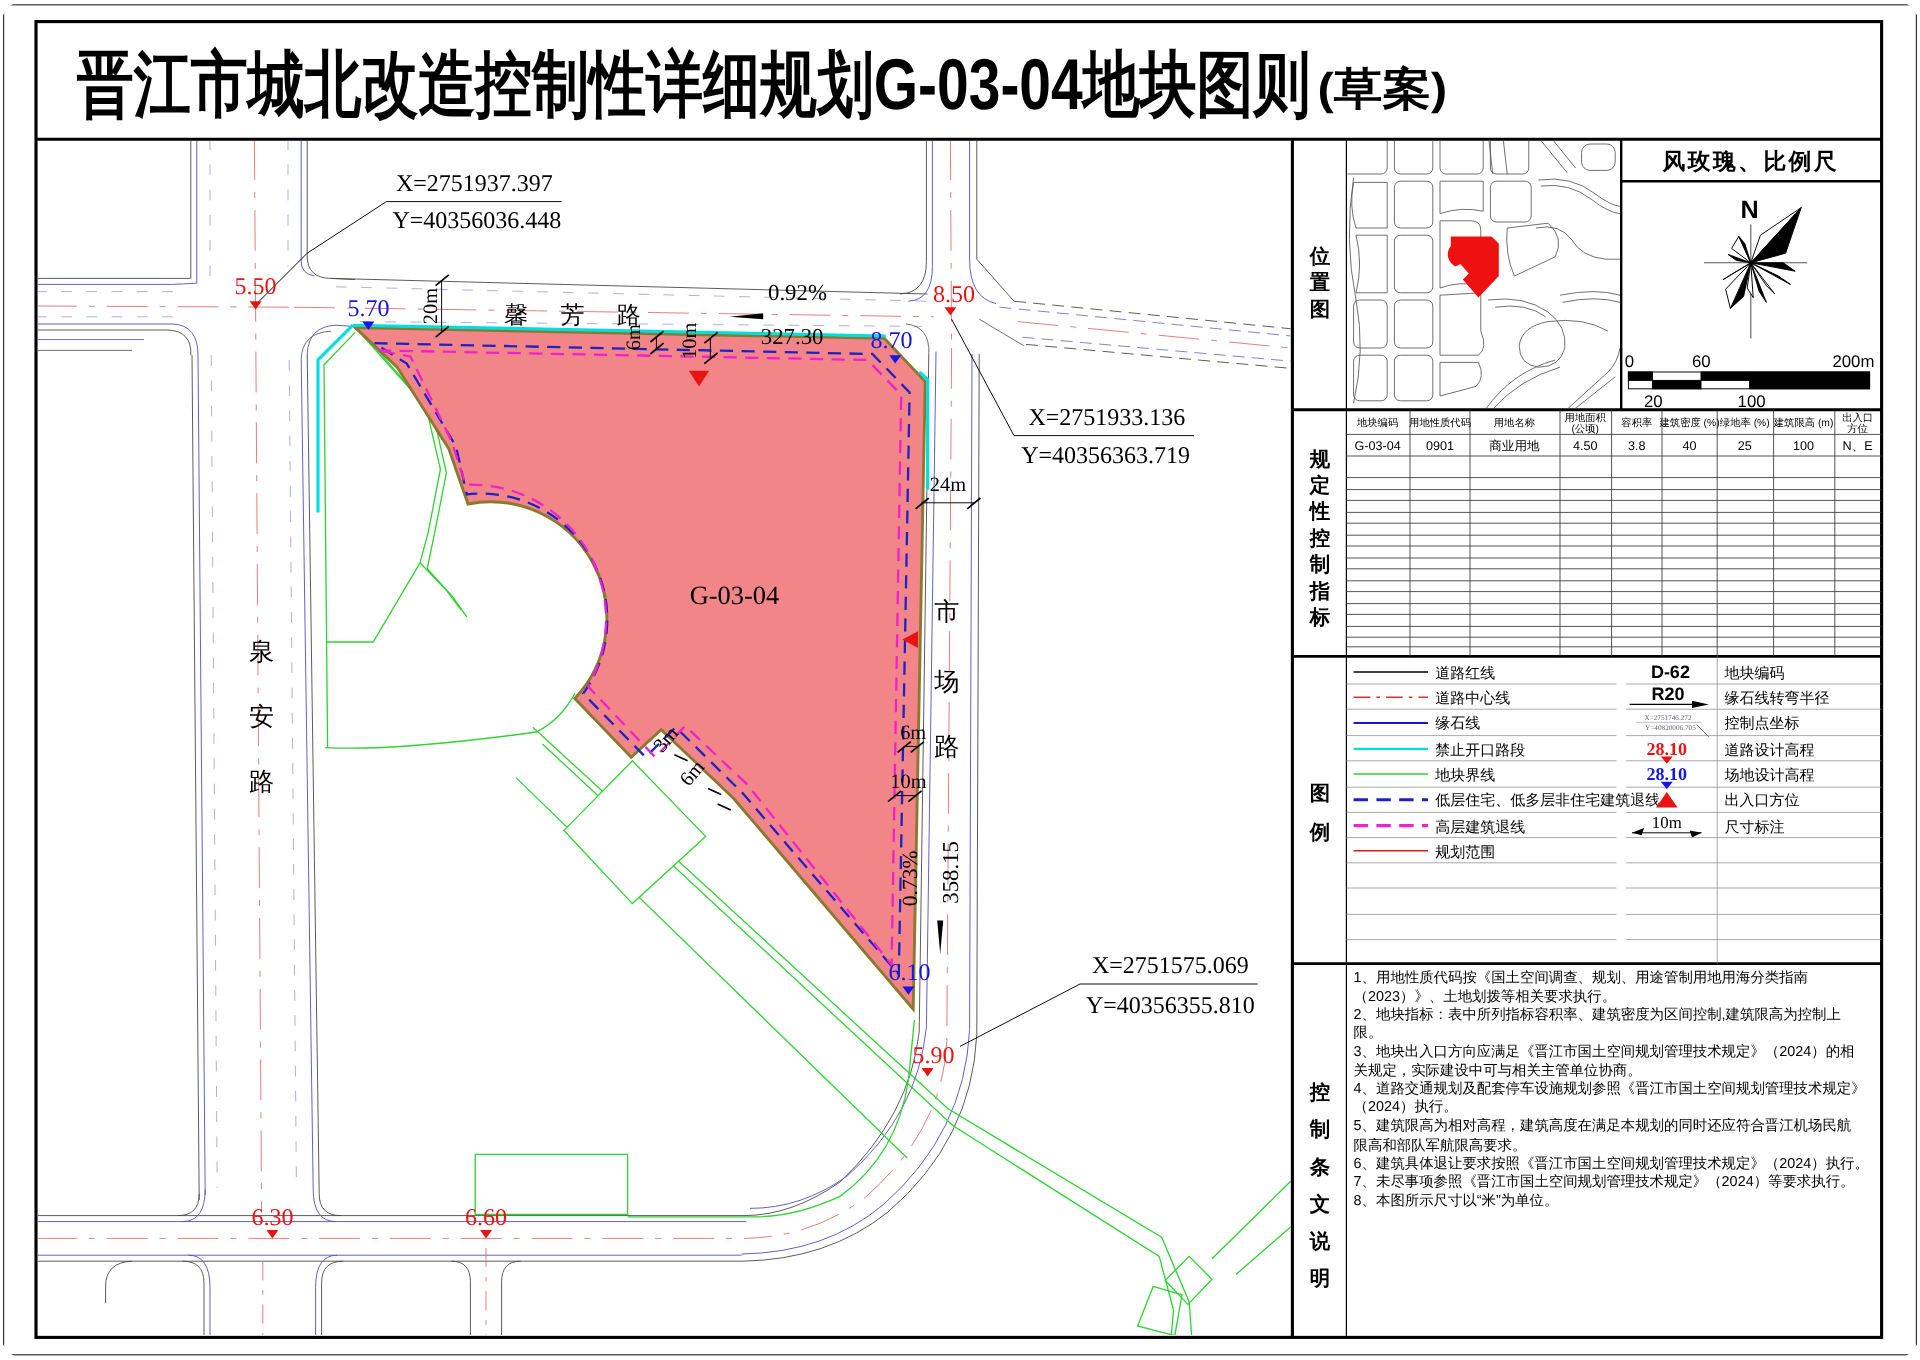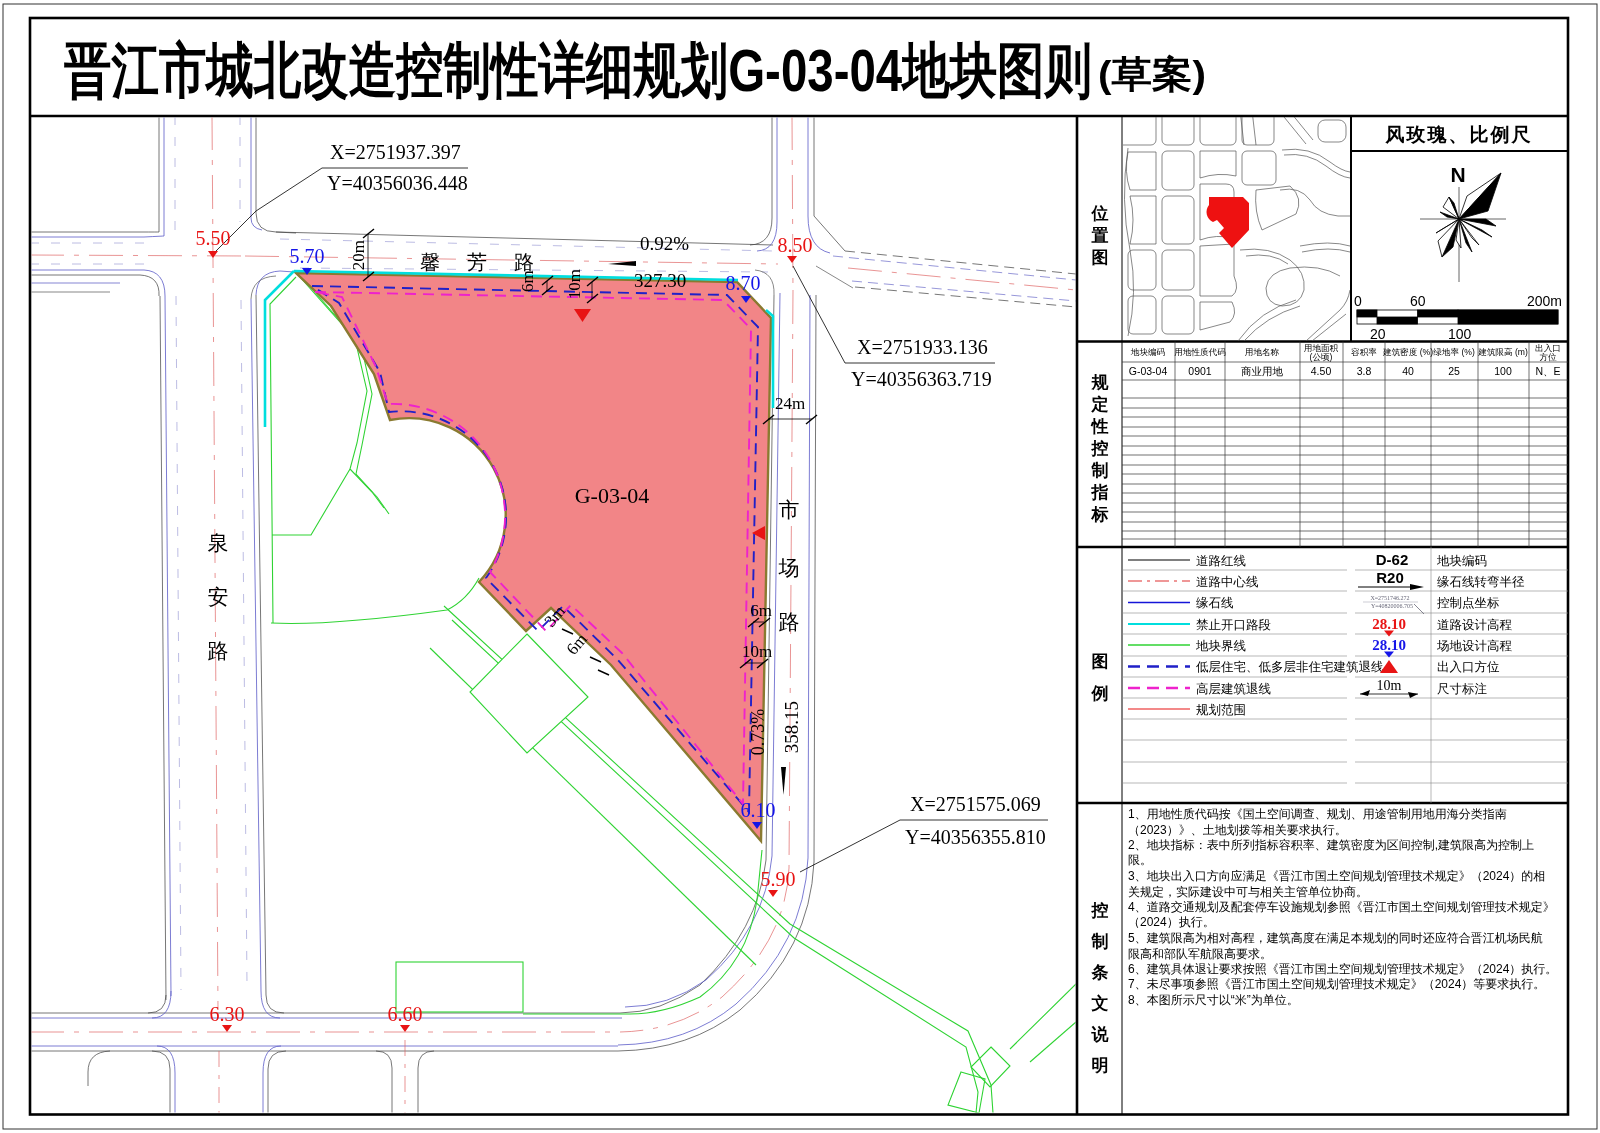--- a/index.html
+++ b/index.html
@@ -1,16 +1,16 @@
 <!DOCTYPE html>
 <html><head>
 <meta charset="utf-8">
 <style>
   html,body{margin:0;padding:0;background:#fff;}
-  .page{position:relative;width:1600px;height:1133px;background:#fff;font-family:"Liberation Sans",sans-serif;overflow:hidden;}
+  .page{position:relative;width:1600px;height:1133px;background:#fff;font-family:"Liberation Sans",sans-serif;overflow:hidden;border-radius:23px;}
   svg text{font-family:"Liberation Sans",sans-serif;}
   .ser{font-family:"Liberation Serif",serif;}
 </style>
 </head>
 <body>
 <div class="page">
 <svg width="1600" height="1133" viewBox="0 0 1600 1133">
 
 <rect x="3" y="4" width="1594" height="1125" fill="none" stroke="#333" stroke-width="1"></rect>
 

